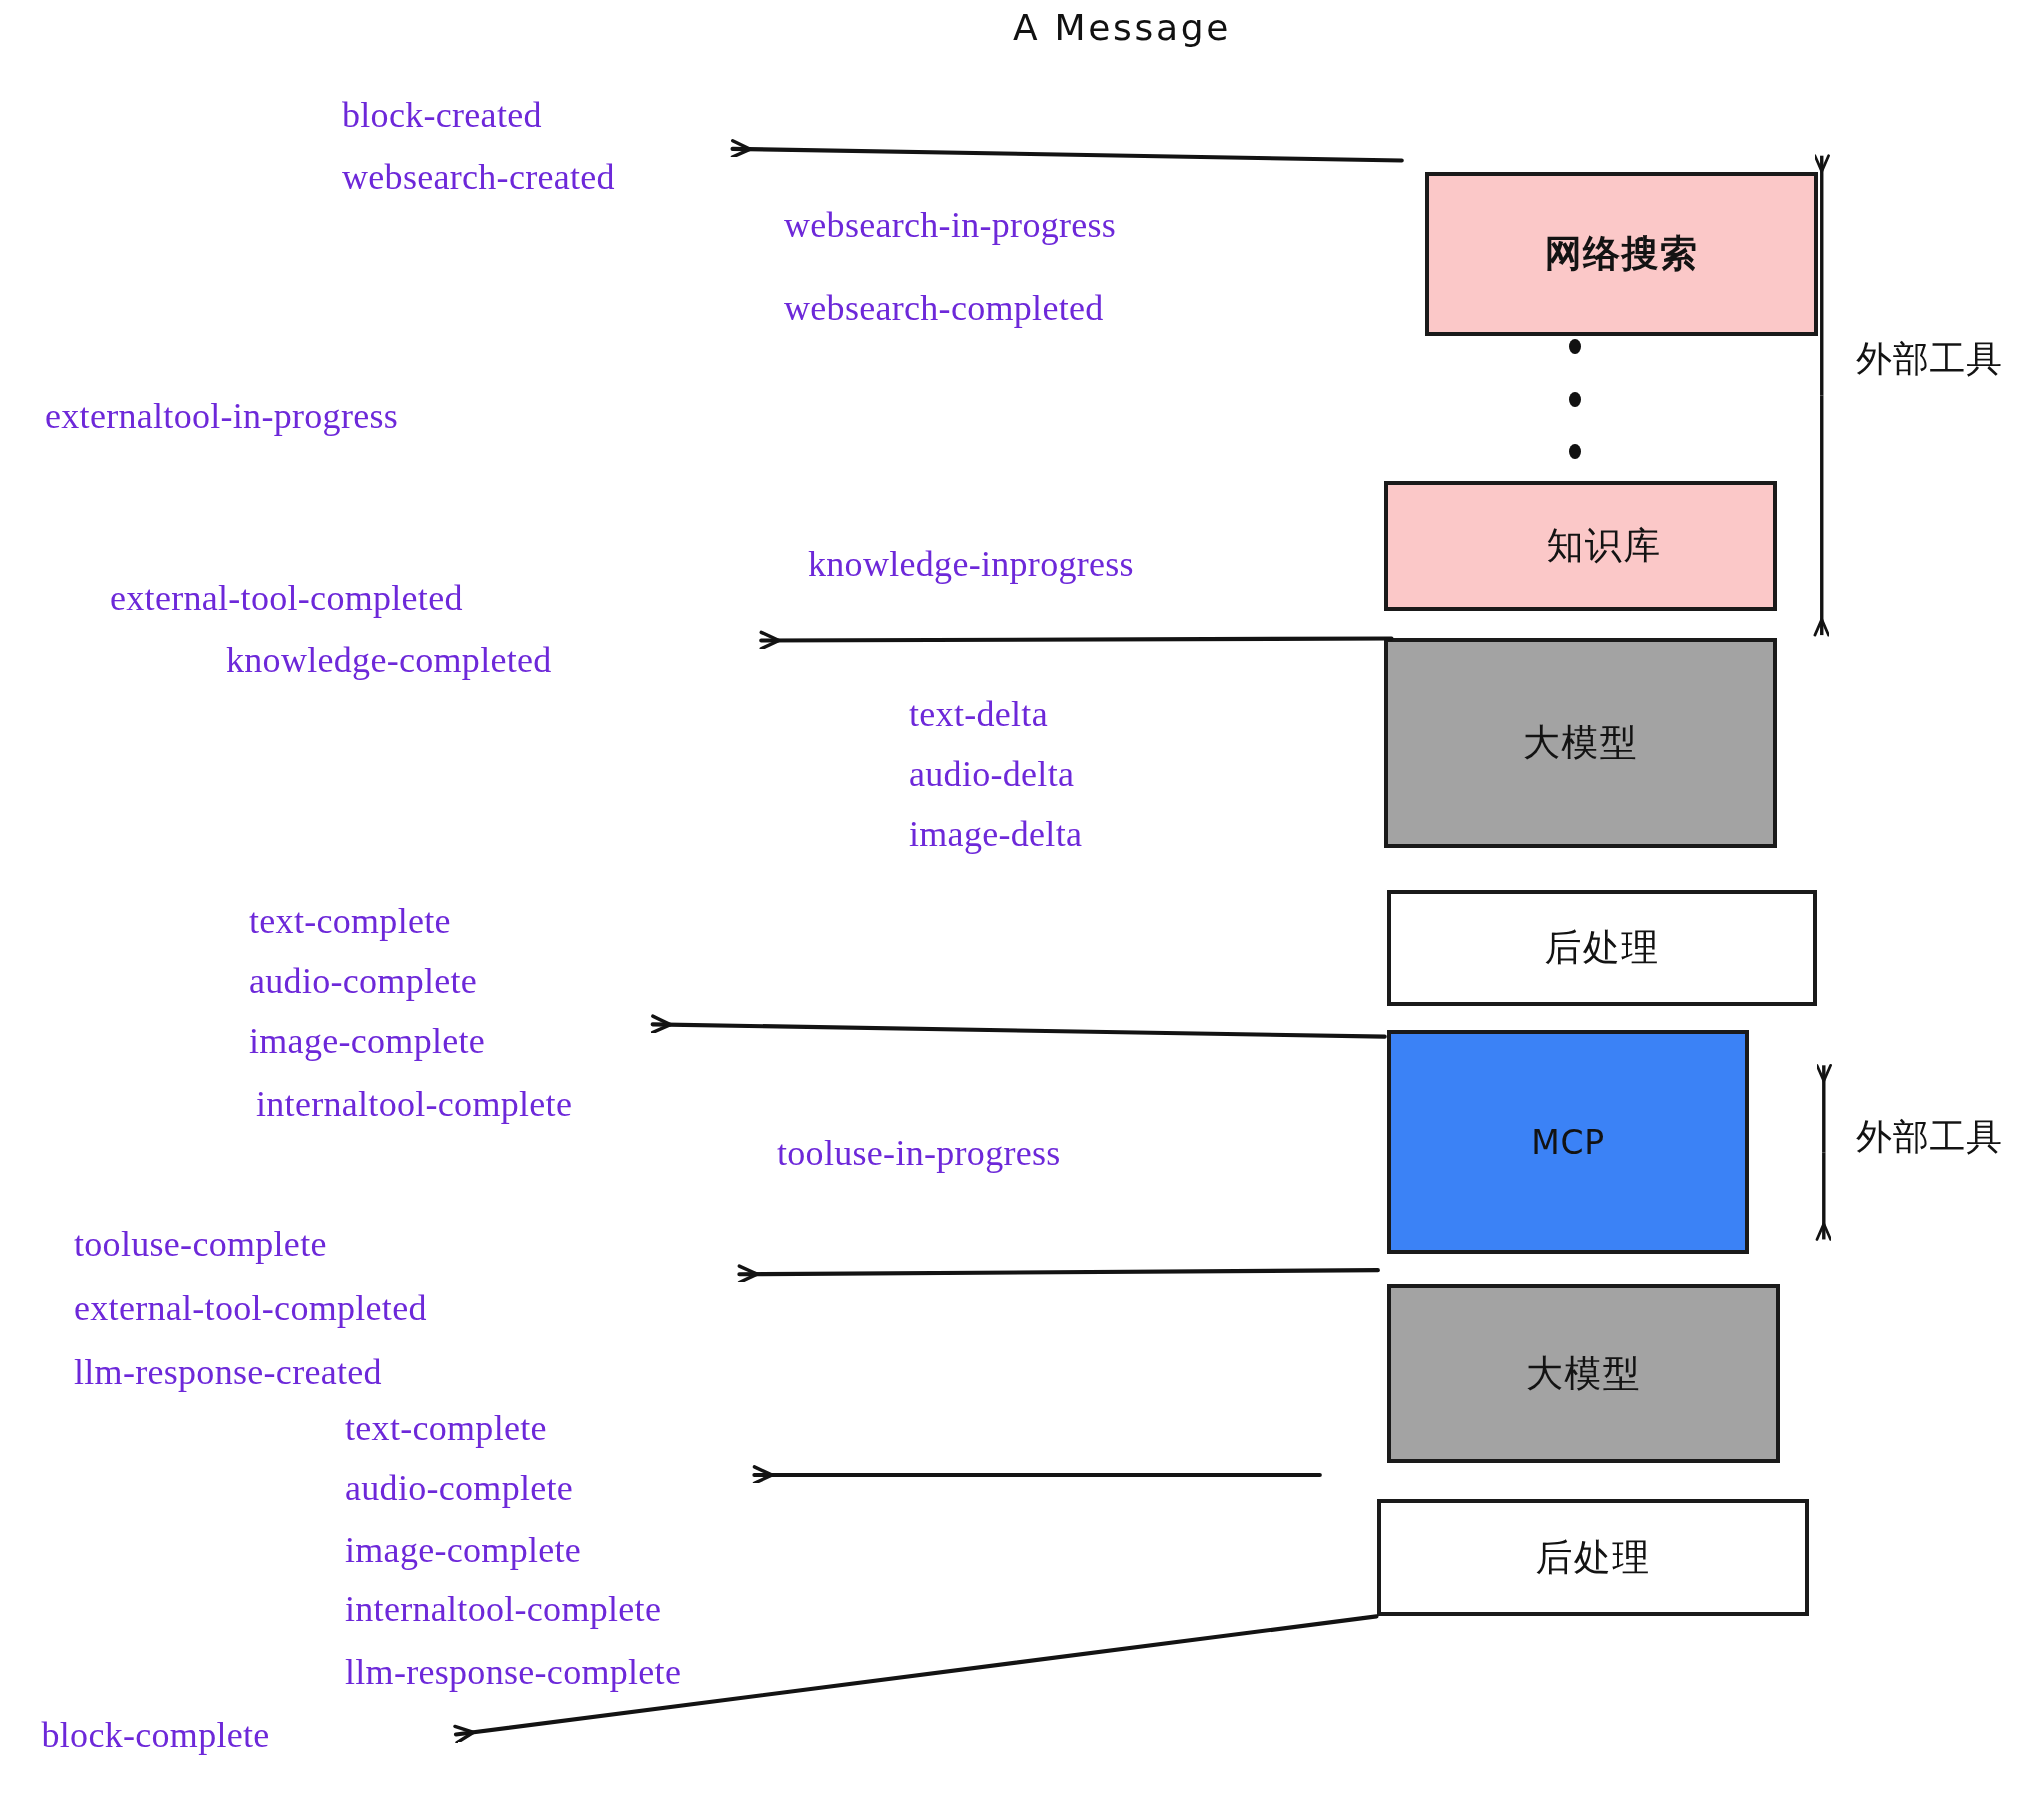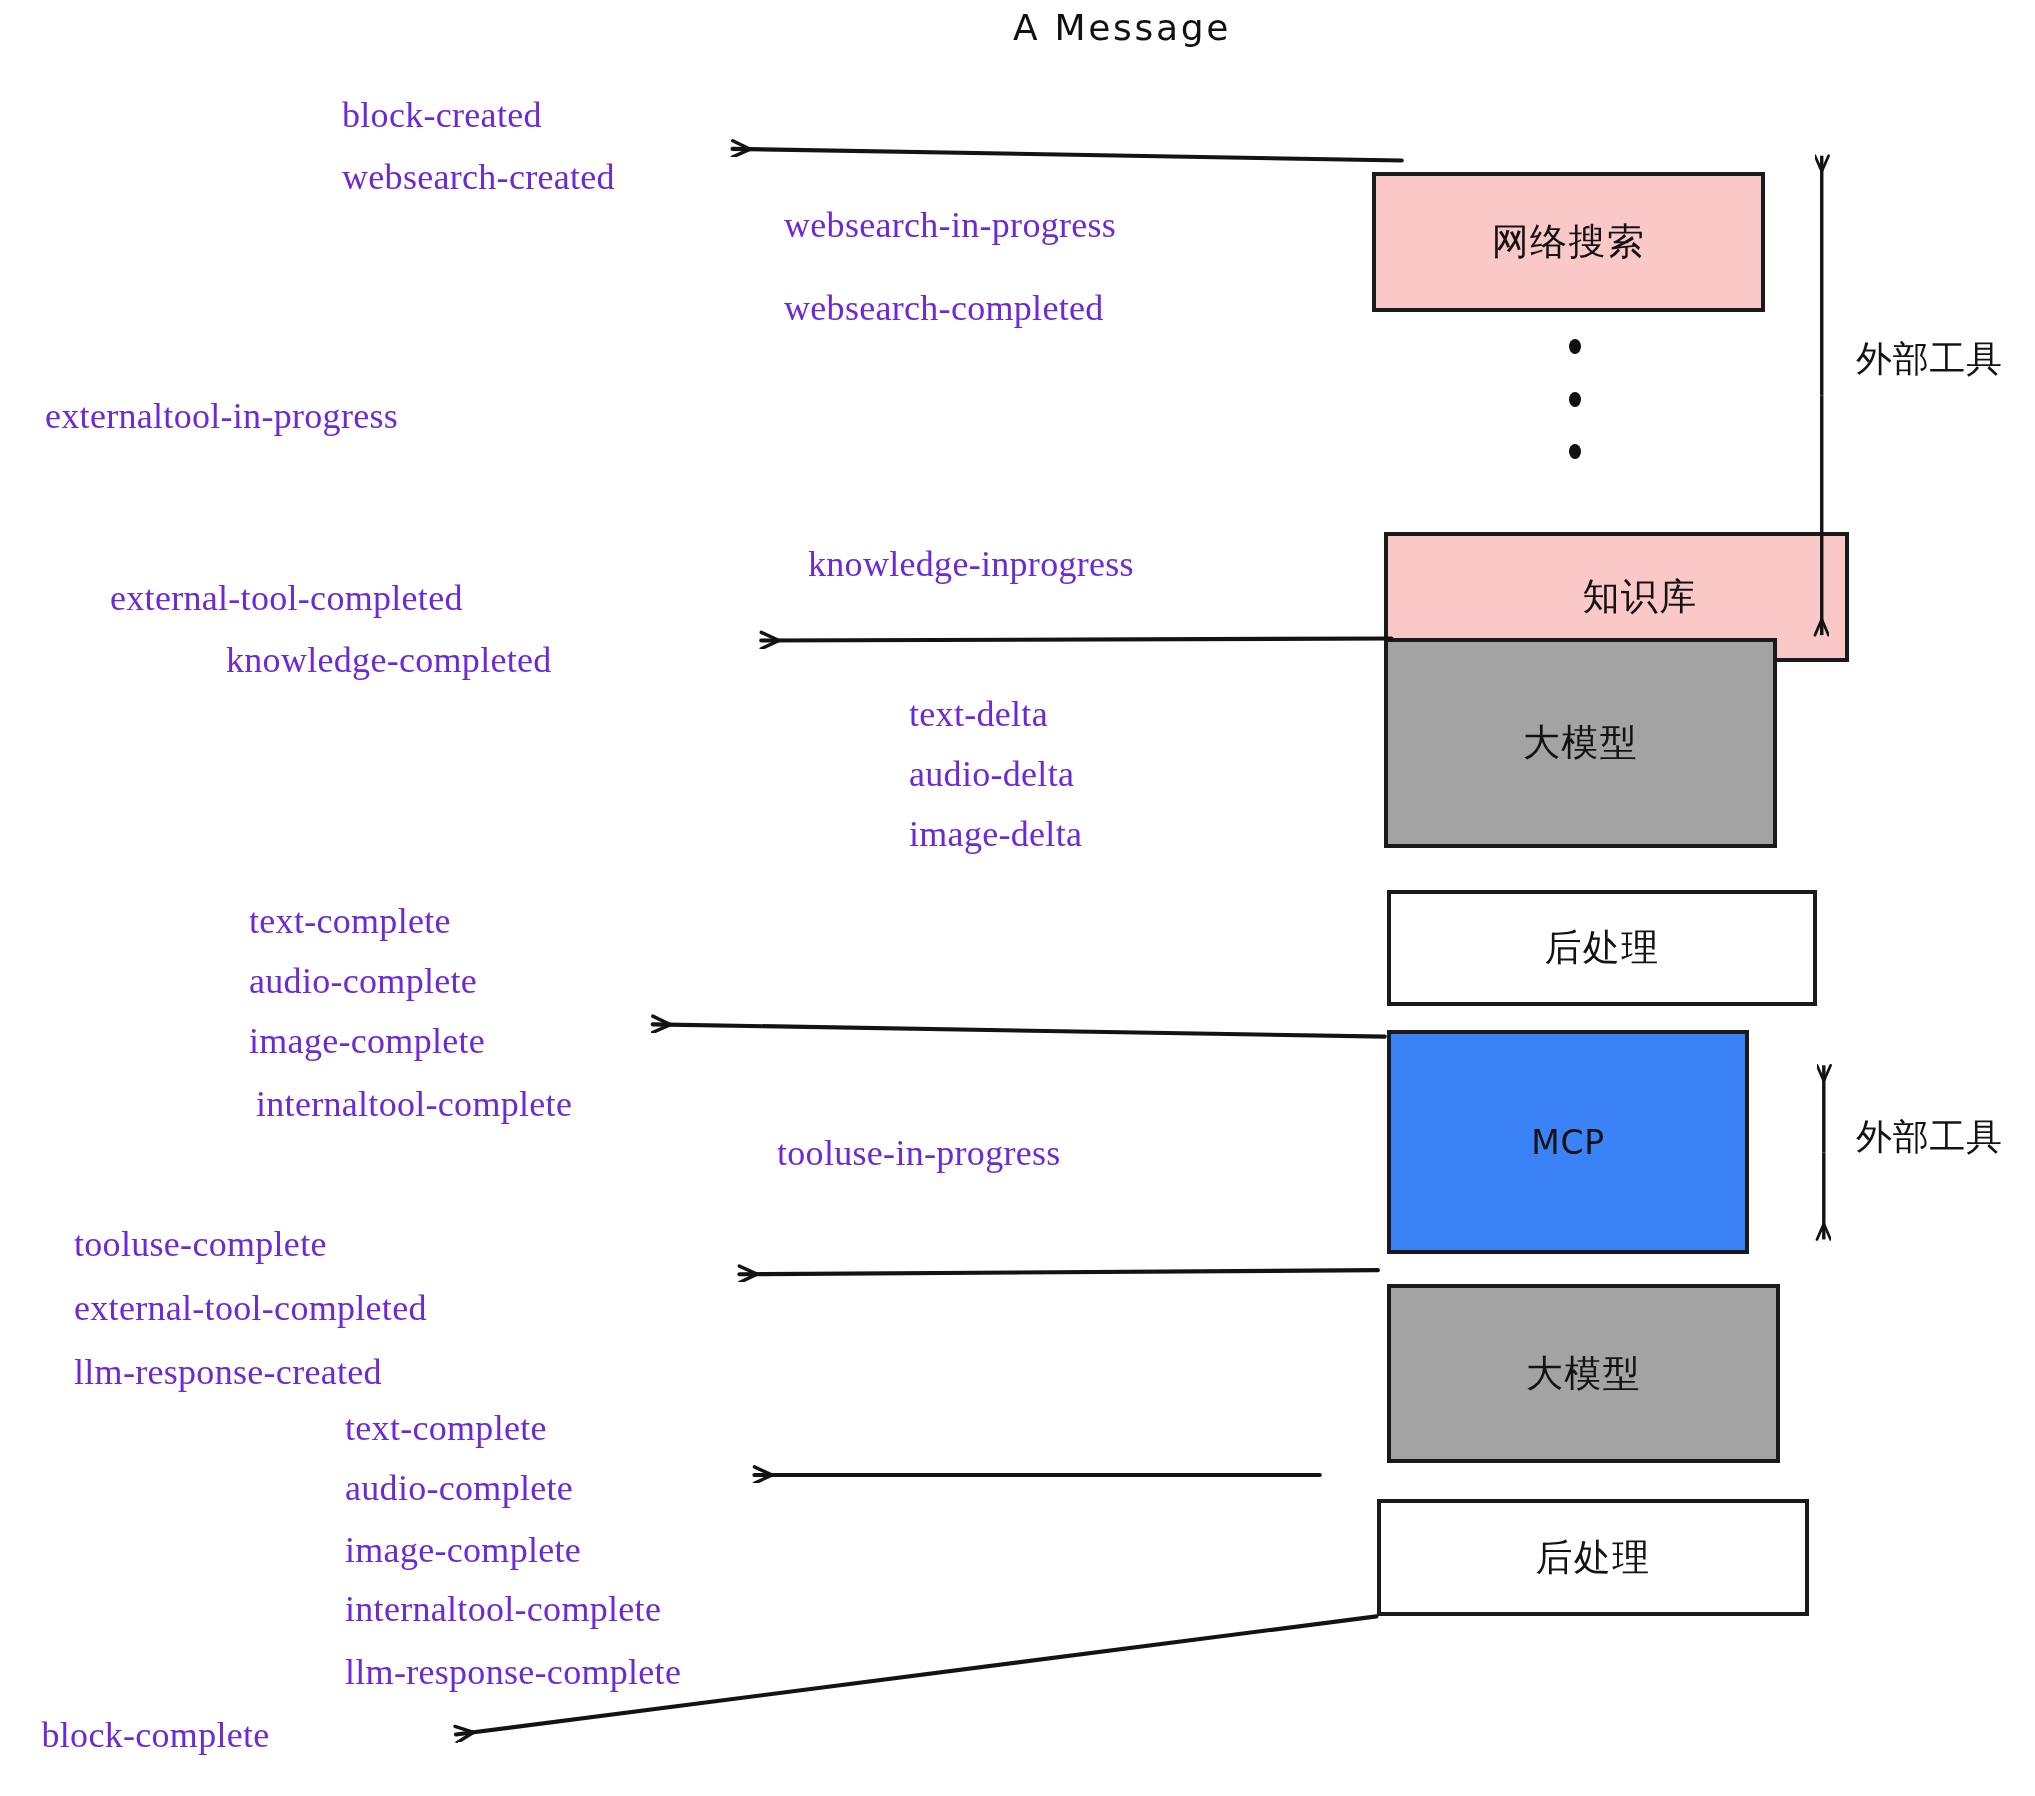--- a/index.html
+++ b/index.html
@@ -90,24 +90,24 @@
   }
 </style>
 </head>
 <body>
 
 <div id="canvas">
 
   <div class="title" id="title" style="left: 977px; top: 6.8px;">A Message</div>
 
   <div id="boxes-layer">
-      <div class="box pink" style="left: 1336px; top: 172px; width: 393px; height: 140px;">
+      <div class="box pink" style="left: 1389px; top: 172px; width: 393px; height: 164px; font-weight: bold;">
         <span>网络搜索</span>
       </div>
-      <div class="box pink" style="left: 1348px; top: 532px; width: 465px; height: 130px; padding-left: 47px;">
+      <div class="box pink" style="left: 1348px; top: 481px; width: 393px; height: 130px; padding-left: 47px;">
         <span>知识库</span>
       </div>
       <div class="box green" style="left: 1348px; top: 638px; width: 393px; height: 210px;">
         <span>大模型</span>
       </div>
       <div class="box white" style="left: 1351px; top: 890px; width: 430px; height: 116px;">
         <span>后处理</span>
       </div>
       <div class="box yellow mcp-label" style="left: 1351px; top: 1030px; width: 362px; height: 224px;">
         <span>MCP</span>

